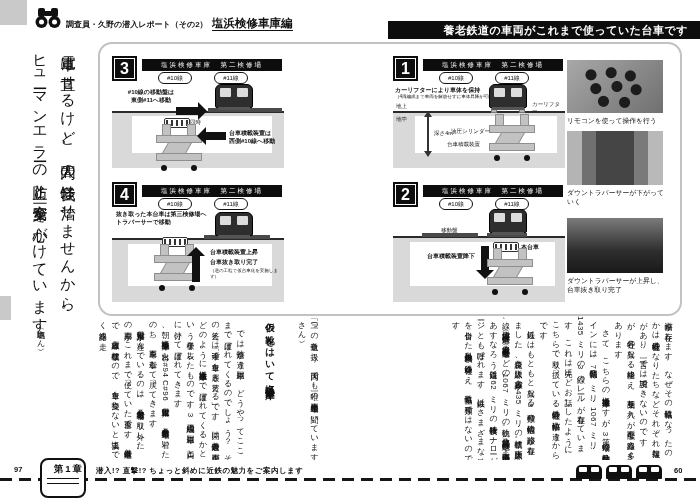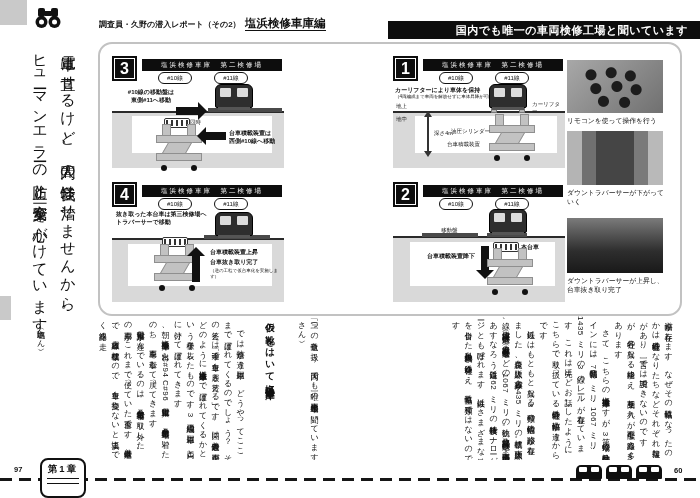--- a/index.html
+++ b/index.html
@@ -1,21 +1,21 @@
 <!DOCTYPE html>
 <html><head>
 <meta charset="utf-8">
 <style>
   html,body{margin:0;padding:0;background:#e9e9e9;}
   .page{position:relative;width:700px;height:498px;background:#ffffff;overflow:hidden;
         font-family:"Liberation Sans","DejaVu Sans",sans-serif;color:#111;}
   
   .corner{position:absolute;left:0;top:0;width:27px;height:25px;background:#c9c9c9;}
   .edgefrag{position:absolute;left:0;top:296px;width:11px;height:24px;background:#c9c9c9;}
-  .hdr{position:absolute;left:66px;top:13px;white-space:nowrap;margin-left:33px;}
+  .hdr{position:absolute;left:66px;top:13px;white-space:nowrap;}
   .hdr .small{font-size:8px;font-weight:bold;}
   .hdr .big{font-size:11.5px;font-weight:bold;border-bottom:1.5px solid #111;padding-bottom:1px;}
   .binoc{position:absolute;left:34px;top:6px;}
   .tbar{position:absolute;left:388px;top:21px;width:312px;height:18px;background:#0d0d0d;color:#fff;
         font-size:11px;font-weight:bold;text-align:right;line-height:18px;padding-right:12px;box-sizing:border-box;letter-spacing:0.5px;}
   
   .quote{position:absolute;left:22px;top:44px;width:60px;height:434px;writing-mode:vertical-rl;
          font-size:15px;line-height:28px;letter-spacing:1px;overflow:hidden;}
   .quote .attr{font-size:8px;letter-spacing:0;}
   
@@ -85,21 +85,21 @@
        letter-spacing:0.5px;overflow:hidden;white-space:pre-line;}
   .art-right{left:340px;width:346px;}
   .art-left{left:86px;width:246px;}
   .ahead{font-size:9.5px;font-weight:bold;line-height:14px;letter-spacing:1px;margin:0 5px;}
   
   .dashline{position:absolute;left:0;top:478px;width:700px;height:3px;
             background:repeating-linear-gradient(90deg,#161616 0 12px,transparent 12px 19px);}
   .pgno{position:absolute;font-size:7.5px;font-weight:bold;}
   .pg-left{left:14px;top:465px;} .pg-right{left:674px;top:466px;}
   .chapbox{position:absolute;left:40px;top:458px;width:46px;height:40px;border:2px solid #111;border-radius:8px;background:#fff;text-align:center;box-sizing:border-box;}
-  .chapbox .ct{font-size:9.5px;font-weight:bold;letter-spacing:2px;margin-top:3px;}
+  .chapbox .ct{font-size:9.5px;font-weight:bold;letter-spacing:2px;margin-top:3px;text-align:right;}
   .chapbox .dl{height:4px;border-top:1.5px solid #111;border-bottom:1.5px solid #111;margin:2px 5px 0;}
   .strap{position:absolute;left:96px;top:466px;font-size:7.5px;font-weight:bold;letter-spacing:0.5px;}
   .trains{position:absolute;left:576px;top:463px;width:90px;height:16px;}
   .mini-train{position:absolute;bottom:0;width:26px;height:14px;background:#0f0f0f;border-radius:5px 5px 1px 1px;}
   .mini-train::before,.mini-train::after{content:"";position:absolute;top:2px;width:8px;height:5px;background:#fff;border-radius:1px;}
   .mini-train::before{left:3px;} .mini-train::after{right:3px;}
 </style>
 </head>
 <body>
 
@@ -115,21 +115,21 @@
       <circle cx="7.5" cy="16" r="6"></circle>
         <circle cx="20.5" cy="16" r="6"></circle>
       <circle cx="7.5" cy="16" r="2.5" fill="#fff"></circle>
         <circle cx="20.5" cy="16" r="2.5" fill="#fff"></circle>
     </svg>
   </span>
   <div class="hdr">
     <span class="small">調査員・久野の潜入レポート（その2）</span>
     <span class="big">塩浜検修車庫編</span>
   </div>
-  <div class="tbar">国内でも唯一の車両検修工場と聞いています</div>
+  <div class="tbar">養老鉄道の車両がこれまで使っていた台車です</div>
 
   <div class="quote">
     <div>電車は直せるけど、人間の怪我は治せませんから。</div>
     <div><span>ヒューマンエラーの防止と安全第一を心がけています</span><span class="attr">（嶋垣さん）</span></div>
   </div>
 
   <div class="panel"></div>
 
   <div class="diag" style="left:112px;top:56px;">
     <div class="gnd" style="top:55px;"></div>
@@ -281,19 +281,20 @@
 　朝、塩浜検修車庫を出たC#94 C#96電動貨車は、桑名台車振替場に着いたのち、車両を牽引して戻ってきます。
 　電動貨車が運んでいるのは、桑名台車振替場で取り外した、養老鉄道の車両がこれまで使っていた台車です。養老鉄道は狭軌で、名古屋線は標準軌なので、台車を交換しないと塩浜まで続く線路を走</div>
   </div>
 
   <div class="dashline"></div>
   <div class="pgno pg-left">97</div>
   <div class="chapbox">
     <div class="ct">第1章</div>
     <div class="dl"></div>
   </div>
+  <div class="strap">潜入!? 直撃!? ちょっと斜めに近鉄の魅力をご案内します</div>
   <div class="trains">
     <div class="mini-train" style="left:0;"></div>
     <div class="mini-train" style="left:30px;"></div>
     <div class="mini-train" style="left:60px;"></div>
   </div>
   <div class="pgno pg-right">60</div>
 </div>
 
 </body></html>

